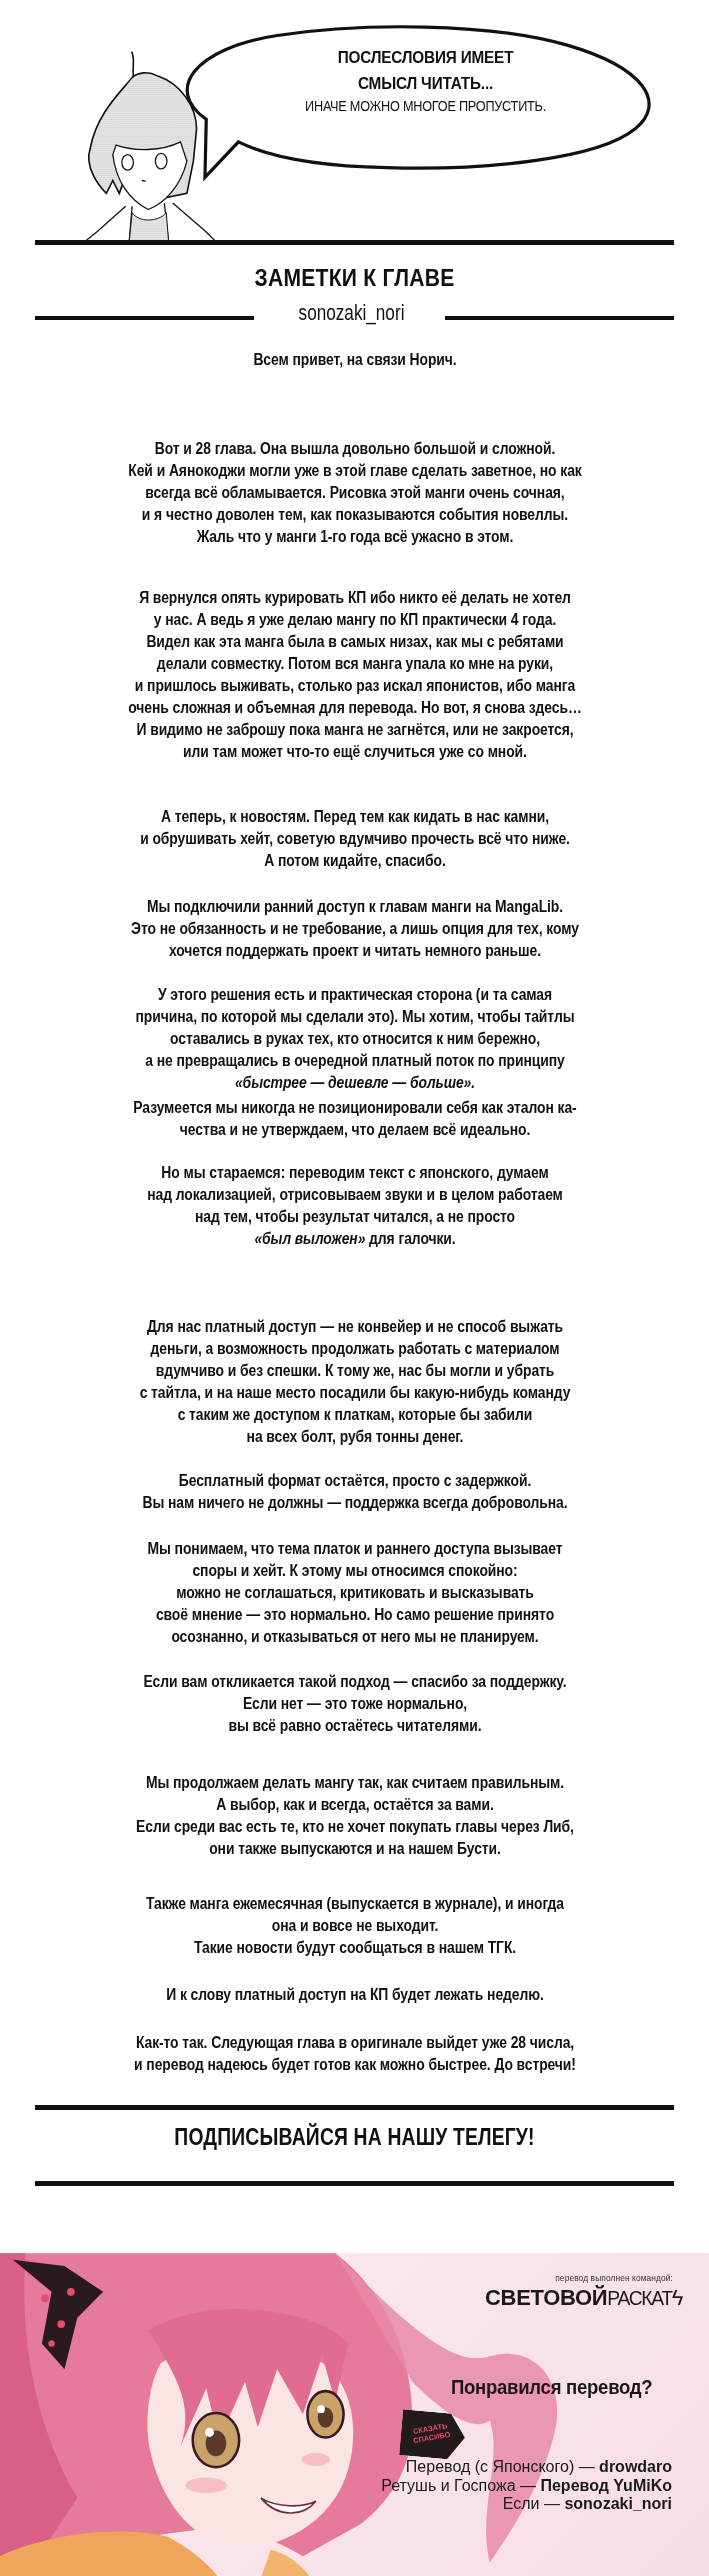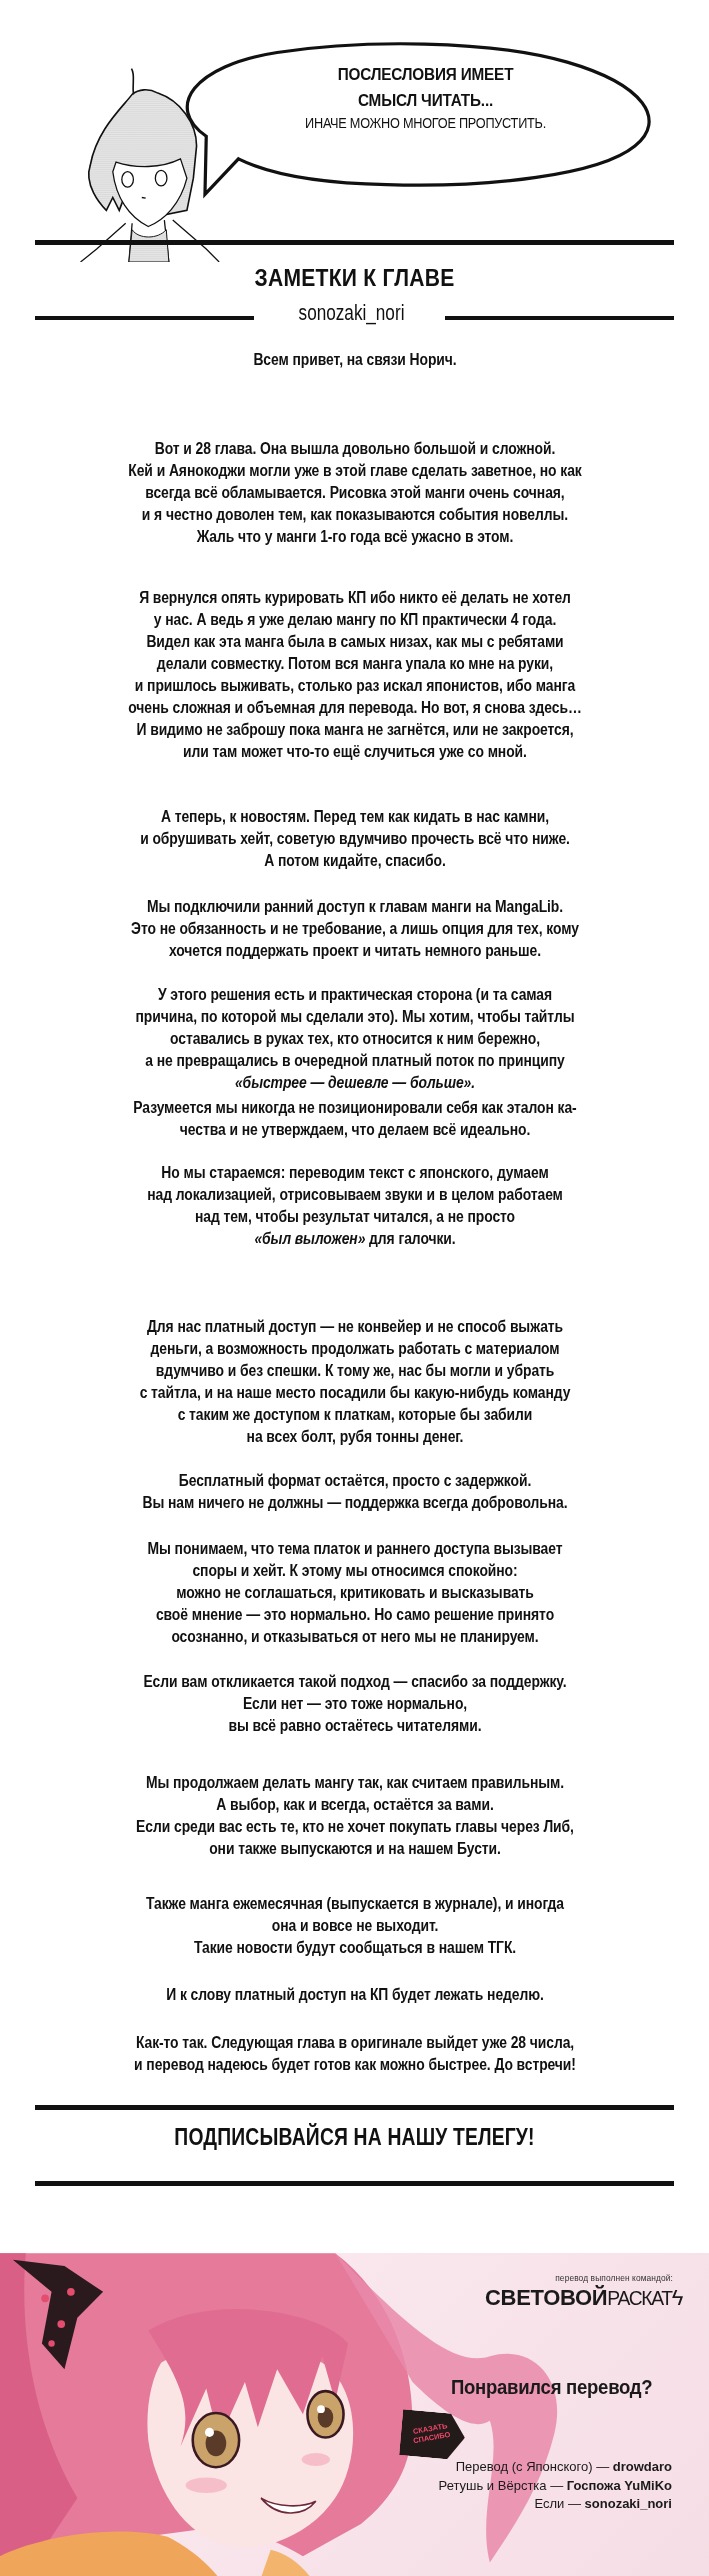--- a/index.html
+++ b/index.html
@@ -1,19 +1,19 @@
 <!DOCTYPE html>
 <html style="font-size:10.3px"><head>
 <meta charset="utf-8">
 <style>
   * { box-sizing: border-box; margin: 0; padding: 0; }
   html, body { width: 709px; background: #ffffff; }
   body { position: relative; height: 2576px; overflow: hidden; font-family: "Liberation Sans", sans-serif; color: #111; }
 
-  .hero { position: absolute; left: 0; top: 17px; width: 709px; height: 245px; }
+  .hero { position: absolute; left: 0; top: 0; width: 709px; height: 245px; }
   .hero svg { position: absolute; left: 0; top: 0; }
   .bubble-text { position: absolute; left: 232px; top: 44px; width: 387px; text-align: center; }
   .bubble-bold { font-weight: bold; font-size: 17.4px; line-height: 26px; letter-spacing: -0.2px; display: block; transform: scaleX(0.88); }
   .bubble-thin { font-size: 15.5px; line-height: 19.3px; display: block; transform: scaleX(0.82); letter-spacing: -0.3px; }
 
   .rule { position: absolute; height: 4.5px; background: #111; }
 
   .notes-title { position: absolute; top: 264px; left: 0; width: 709px; text-align: center; font-weight: bold; font-size: 24.5px; transform: scaleX(0.86); letter-spacing: 0.3px; }
   .author-row { position: absolute; top: 300px; left: 0; width: 709px; height: 32px; }
   .author-row .line-l { position: absolute; left: 35px; top: 15.5px; width: 219px; height: 4.5px; background: #111; }
@@ -32,21 +32,21 @@
   .banner svg.art { position: absolute; left: 0; top: 0; }
   .credit-small { position: absolute; right: 36px; top: 20px; font-size: 8.4px; color: #333; letter-spacing: 0.1px; }
   .logo { position: absolute; left: 485px; top: 32px; font-size: 22px; color: #1a1a1a; text-align: center; }
   .logo b { font-weight: bold; letter-spacing: -0.3px; }
   .logo span { font-weight: normal; letter-spacing: -1.3px; font-size: 19.3px; }
   .liked { position: absolute; left: 451px; top: 122px; font-size: 20.6px; color: #1a1a1a; transform: scaleX(0.9); transform-origin: left top; font-weight: bold; letter-spacing: -0.3px; }
   .press { position: absolute; left: 485px; top: 148px; font-size: 50px; color: #111; font-weight: bold; letter-spacing: -0.6px; line-height: 58px; }
   .tag { position: absolute; left: 401px; top: 159px; width: 64px; height: 46px; background: #231a1a; transform: rotate(5deg);
     clip-path: polygon(0 0, 75% 0, 100% 50%, 75% 100%, 0 100%); }
   .tag-text { position: absolute; left: 405px; top: 171px; width: 52px; text-align: center; font-size: 7.4px; line-height: 9px; color: #f04768; font-weight: bold; transform: rotate(-10deg); }
-  .credits { position: absolute; right: 37px; top: 205px; text-align: right; font-size: 13px; line-height: 18.7px; color: #1a1a1a; }
+  .credits { position: absolute; right: 37px; top: 205px; text-align: right; font-size: 16px; line-height: 18.7px; color: #1a1a1a; }
   .credits .row { display: block; white-space: nowrap; }
   .credits .who { font-weight: bold; }
   .tg-btn { position: absolute; left: 387px; top: 313px; width: 295px; height: 47px; border: 1.9px solid #e0345e; border-radius: 26px;
     display: flex; align-items: center; justify-content: center; color: #e0345e; font-weight: bold; font-size: 26px; letter-spacing: 0.6px; }
 </style>
 </head>
 <body>
 
 <section class="hero">
   <svg width="709" height="245" viewBox="0 0 1100 380">
@@ -238,18 +238,18 @@
 
   <div class="liked">Понравился перевод?</div>
   <div class="tag"></div>
   <div class="tag-text">
     <span style="display:block;">СКАЗАТЬ</span>
     <span style="display:block;">СПАСИБО</span>
   </div>
 
   <div class="credits">
     <span class="row"><span>Перевод (с Японского) — </span><span class="who">drowdaro</span></span>
-    <span class="row"><span>Ретушь и Вёрстка — </span><span class="who">Госпожа YuMiKo</span></span>
+    <span class="row"><span>Ретушь и Госпожа — </span><span class="who">Перевод YuMiKo</span></span>
     <span class="row"><span>Если — </span><span class="who">sonozaki_nori</span></span>
   </div>
 
 </section>
 
 
 </body></html>

